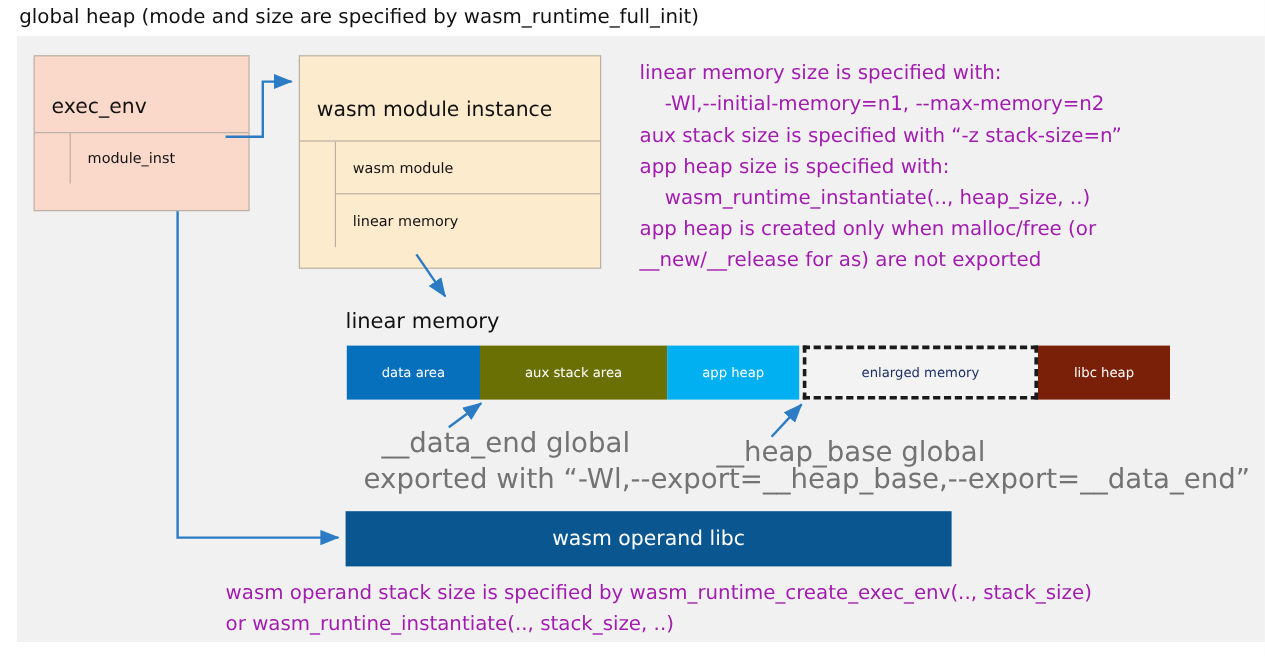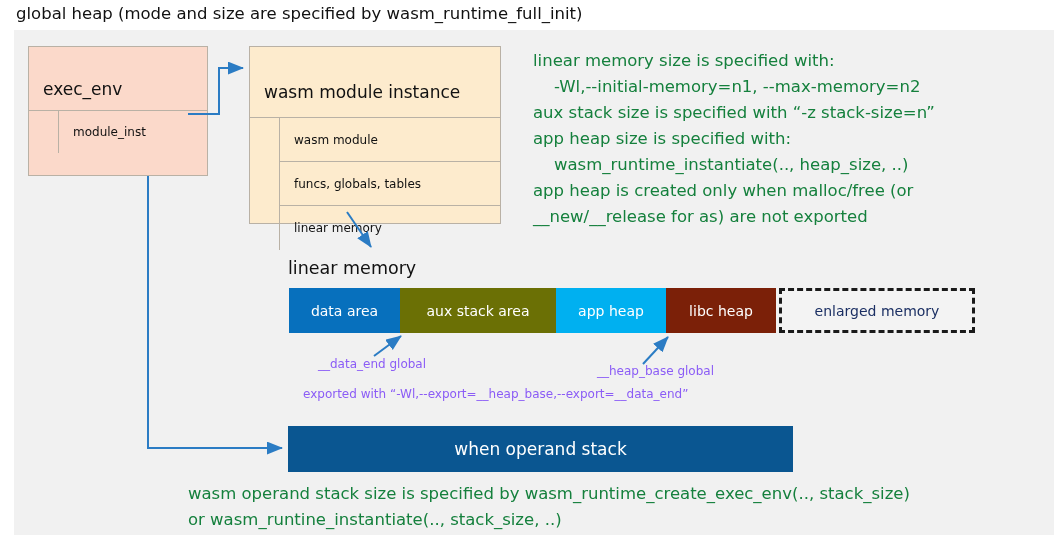--- a/index.html
+++ b/index.html
@@ -54,48 +54,48 @@
 
   
   #module-instance{left:249px;top:46px;width:252px;height:178px;background:#fdebcd;}
   #module-instance .hdr{height:51px;}
   #module-instance .gutter{width:30px;}
   #module-instance .row{height:44px;}
 
   
   .note{
     position:absolute;
-    font-size:16.5px;line-height:26px;color:#15803d;
+    font-size:16.5px;line-height:26px;color:#a21caf;
     white-space:pre;
   }
   #note-right{left:533px;top:48px;}
   #note-bottom{left:188px;top:481px;}
 
   
   #linear-memory-label{
     position:absolute;left:288px;top:258px;
     font-size:17.5px;color:#111;
   }
   #memory-bar{
     position:absolute;left:289px;top:288px;
     height:45px;display:flex;align-items:stretch;
   }
   .seg{
     display:flex;align-items:center;justify-content:center;
-    color:#ffffff;font-size:14px;box-sizing:border-box;
+    color:#ffffff;font-size:11px;box-sizing:border-box;
     padding:0 12px;white-space:nowrap;
   }
   .seg.enlarged{
     color:#1b2f63;background:#f3f3f3;
     border:3px dashed #1a1a1a;
     margin-left:3px;
   }
 
   
-  .anno{position:absolute;font-size:12px;color:#8b5cf6;white-space:nowrap;}
+  .anno{position:absolute;font-size:23px;color:#737373;white-space:nowrap;}
   #anno-data-end{left:318px;top:357px;}
   #anno-heap-base{left:597px;top:364px;}
   #anno-exported{left:303px;top:387px;}
 
   
   #operand-stack{
     position:absolute;left:288px;top:426px;
     width:505px;height:46px;background:#0a5691;
     display:flex;align-items:center;justify-content:center;
     color:#ffffff;font-size:17px;
@@ -123,48 +123,47 @@
       </div>
     </div>
   </div>
 
   <div class="struct" id="module-instance">
     <div class="hdr">wasm module instance</div>
     <div class="body">
       <div class="gutter"></div>
       <div class="rows">
         <div class="row">wasm module</div>
-        <div class="row">funcs, globals, tables</div>
         <div class="row">linear memory</div>
       </div>
     </div>
   </div>
 
   <div class="note" id="note-right">linear memory size is specified with:
     -Wl,--initial-memory=n1, --max-memory=n2
 aux stack size is specified with “-z stack-size=n”
 app heap size is specified with:
     wasm_runtime_instantiate(.., heap_size, ..)
 app heap is created only when malloc/free (or
 __new/__release for as) are not exported</div>
 
   <div id="linear-memory-label">linear memory</div>
   <div id="memory-bar">
       <div class="seg" style="width: 111px; background: rgb(7, 112, 189);">data area</div>
       <div class="seg" style="width: 156px; background: rgb(107, 112, 5);">aux stack area</div>
       <div class="seg" style="width: 110px; background: rgb(0, 176, 240);">app heap</div>
+      <div class="seg enlarged" style="width: 196px;">enlarged memory</div>
       <div class="seg" style="width: 110px; background: rgb(123, 32, 8);">libc heap</div>
-      <div class="seg enlarged" style="width: 196px;">enlarged memory</div>
     </div>
 
   <div class="anno" id="anno-data-end">__data_end global</div>
   <div class="anno" id="anno-heap-base">__heap_base global</div>
   <div class="anno" id="anno-exported">exported with “-Wl,--export=__heap_base,--export=__data_end”</div>
 
-  <div id="operand-stack">when operand stack</div>
+  <div id="operand-stack">wasm operand libc</div>
 
   <div class="note" id="note-bottom">wasm operand stack size is specified by wasm_runtime_create_exec_env(.., stack_size)
 or wasm_runtine_instantiate(.., stack_size, ..)</div>
 
   <svg id="connectors">
     <defs>
       <marker id="arrowBlue" markerWidth="9" markerHeight="9" refX="7.5" refY="3.2" orient="auto" markerUnits="strokeWidth">
         <path d="M0,0 L8,3.2 L0,6.4 z" fill="#2b7cc4"></path>
       </marker>
     </defs>

